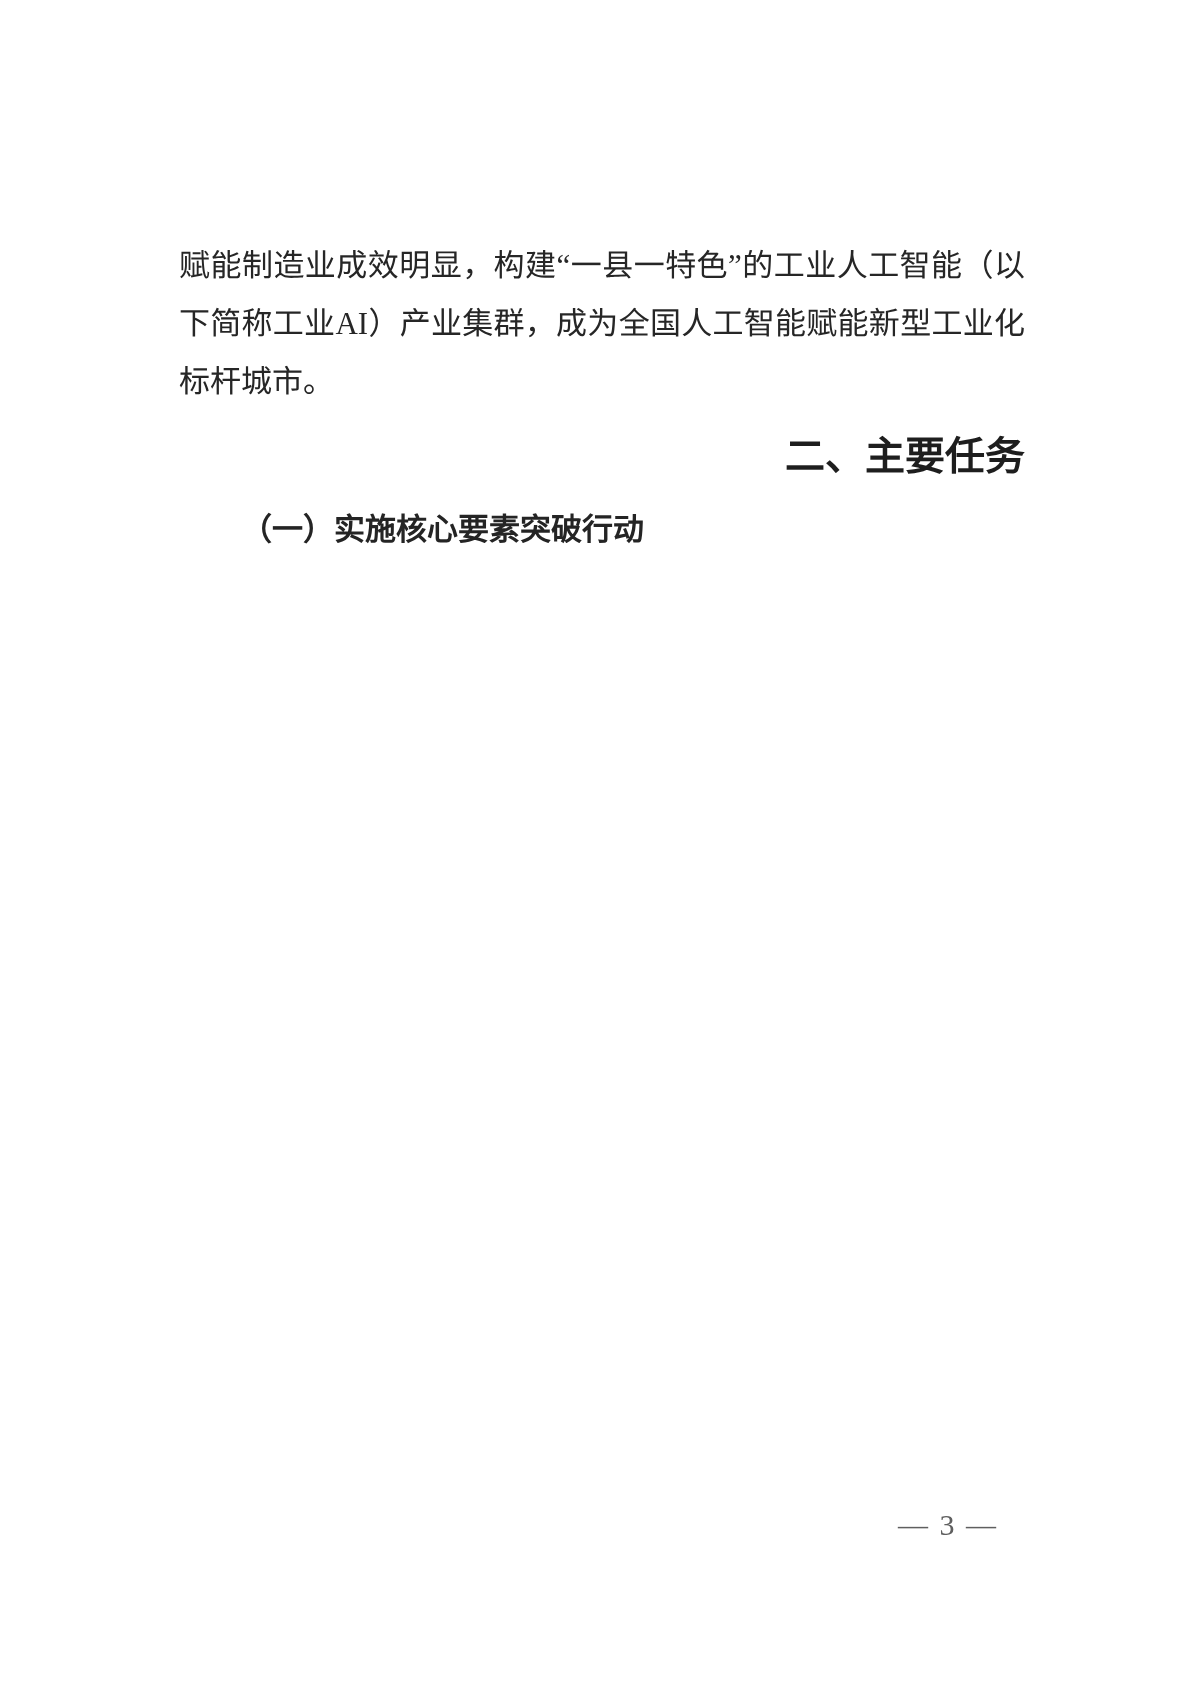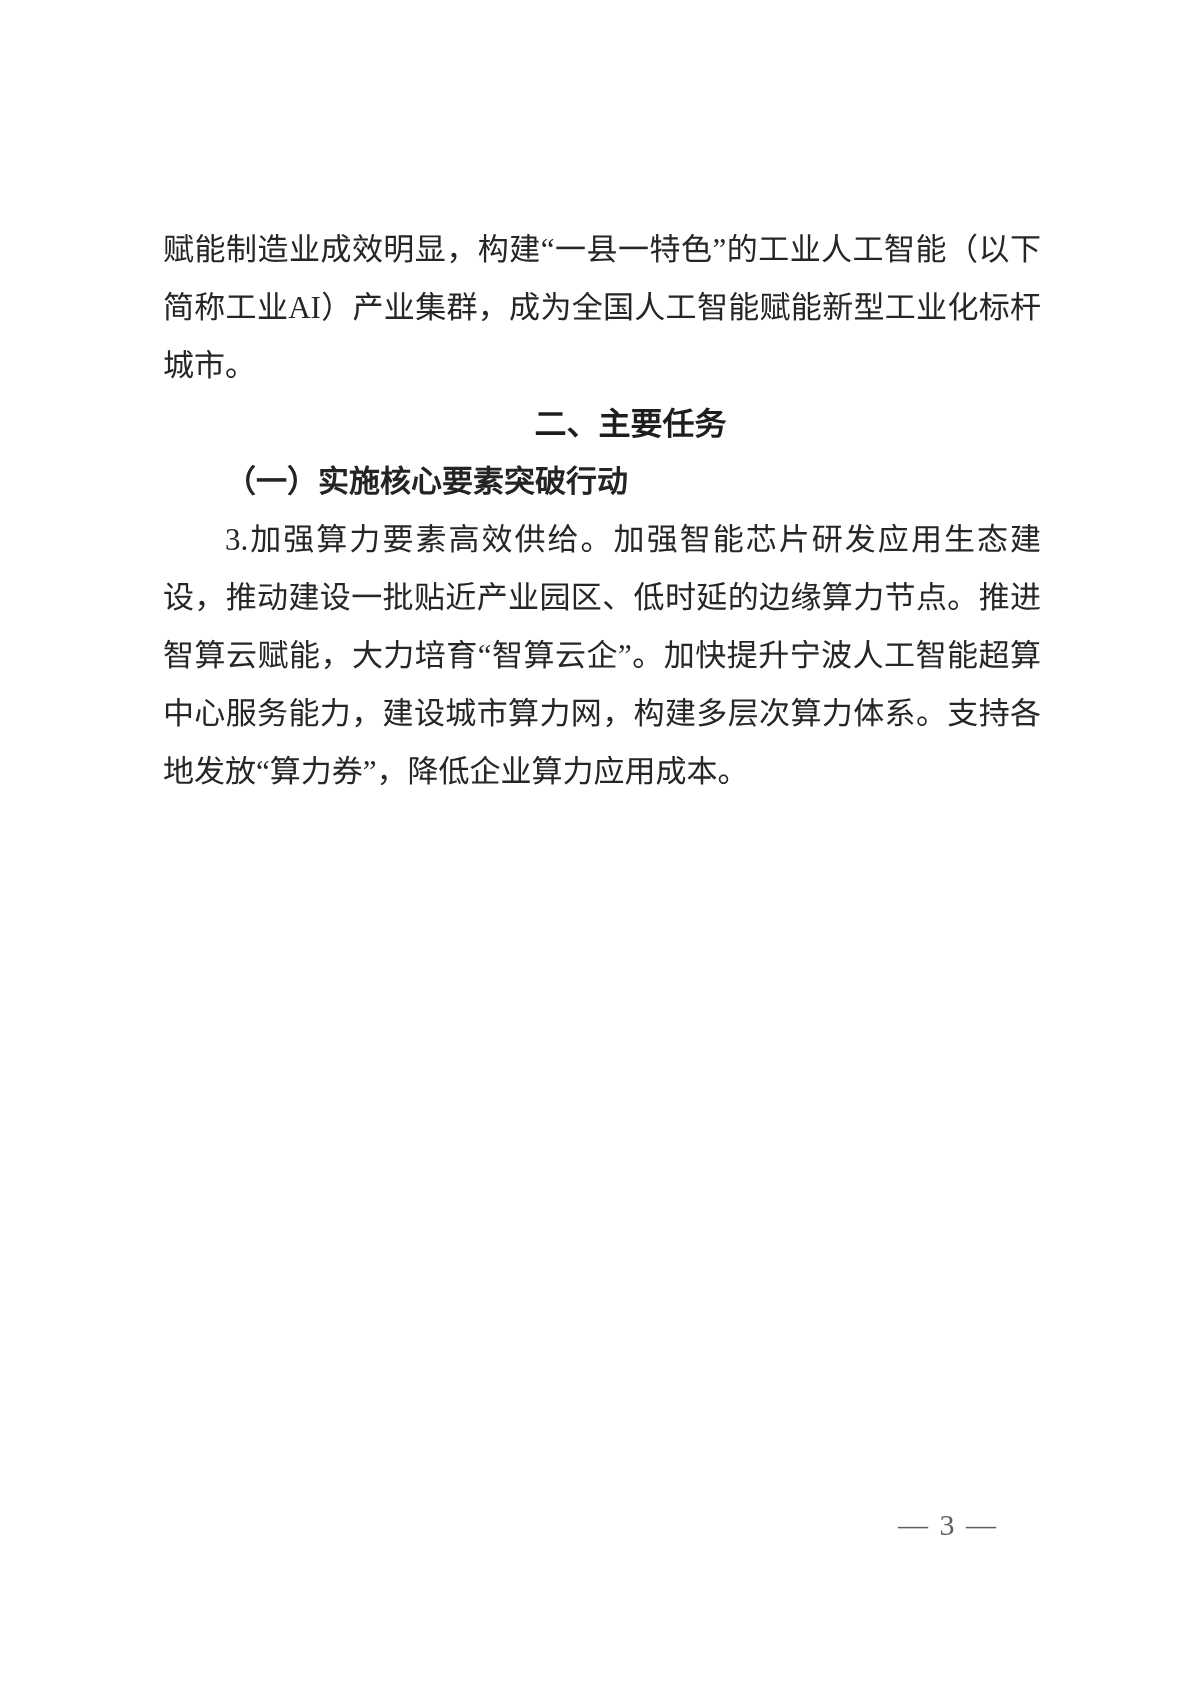--- a/index.html
+++ b/index.html
@@ -22,37 +22,37 @@
     top: 221px;
     width: 878px;
     font-size: 31px;
     line-height: 58px;
     color: #262626;
     text-align: justify;
   }
   .text-block p,
   .text-block h2,
   .text-block h3 {
-    margin: 0;
+    margin: 16px;
     padding: 0;
   }
   .para {
     text-indent: 2em;
   }
   .intro-para {
     text-indent: 0;
   }
   .section-heading {
     font-family: "Liberation Sans", "DejaVu Sans", sans-serif;
     font-weight: 700;
-    font-size: 32px;
+    font-size: 40px;
     line-height: 58px;
     text-indent: 57px;
     color: #1e1e1e;
-    text-align: center;
+    text-align: right;
   }
   .subsection-heading {
     font-family: Liberation Serif, serif;
     font-weight: 700;
     font-size: 31px;
     line-height: 58px;
     text-indent: 2em;
     color: #242424;
     text-align: left;
   }
@@ -70,16 +70,15 @@
   }
 </style>
 </head>
 <body>
 
 <div class="page">
   <div class="text-block">
     <p class="para intro-para">赋能制造业成效明显，构建“一县一特色”的工业人工智能（以下简称工业AI）产业集群，成为全国人工智能赋能新型工业化标杆城市。</p>
     <h2 class="section-heading">二、主要任务</h2>
     <h3 class="subsection-heading">（一）实施核心要素突破行动</h3>
-    <p class="para">3.加强算力要素高效供给。加强智能芯片研发应用生态建设，推动建设一批贴近产业园区、低时延的边缘算力节点。推进智算云赋能，大力培育“智算云企”。加快提升宁波人工智能超算中心服务能力，建设城市算力网，构建多层次算力体系。支持各地发放“算力券”，降低企业算力应用成本。</p>
   </div>
   <div class="page-number">— 3 —</div>
 </div>
 
 </body></html>

